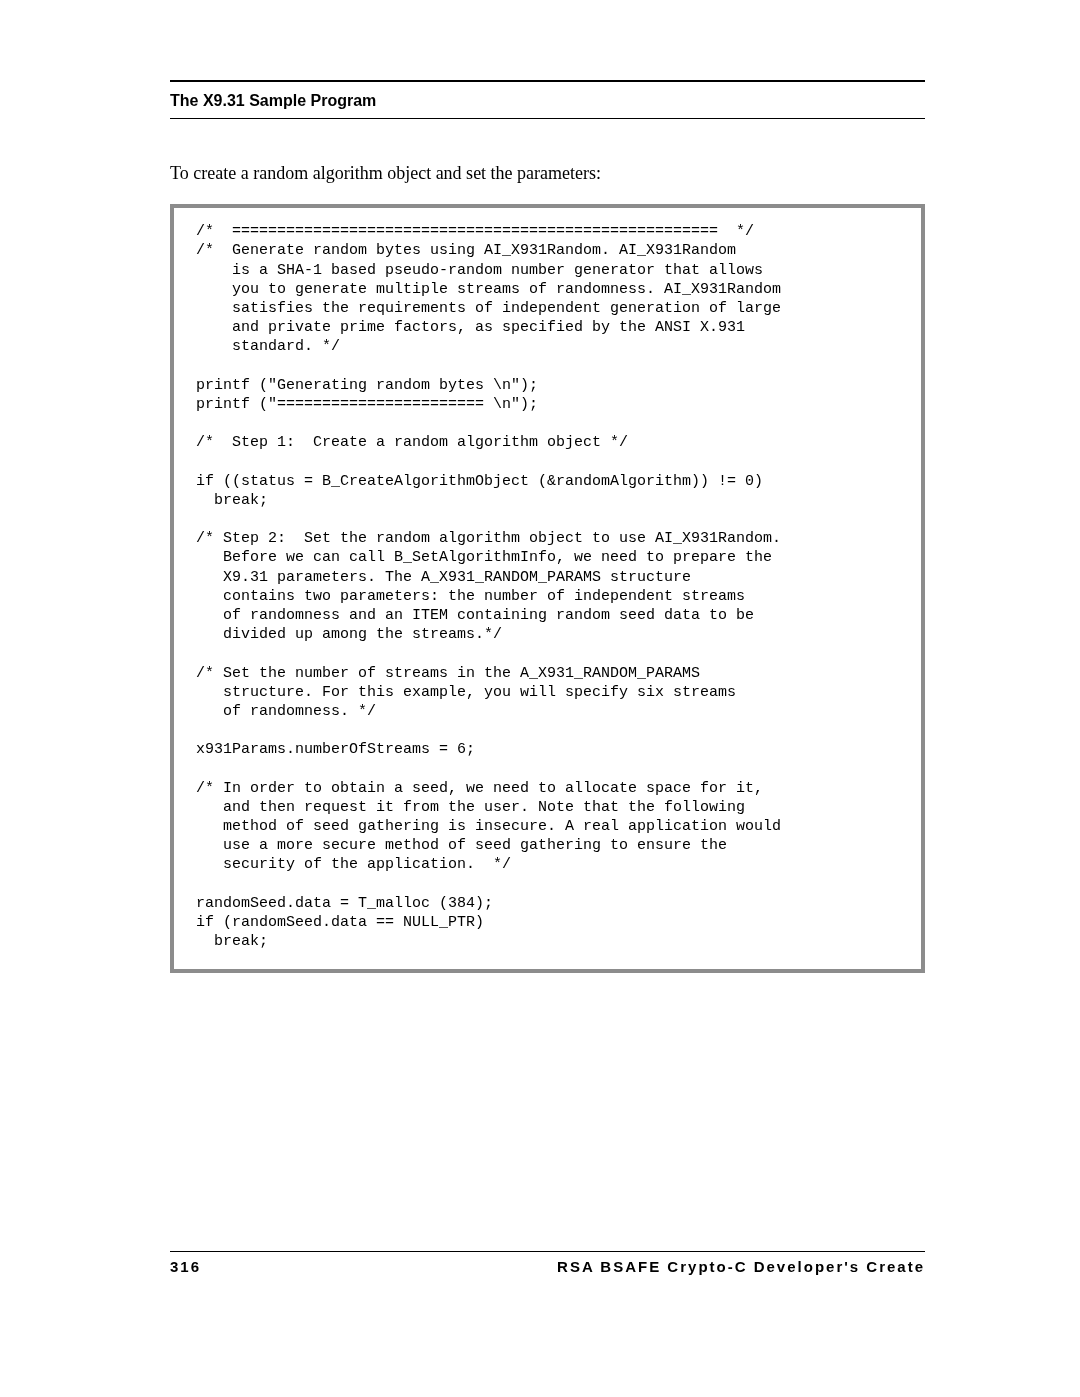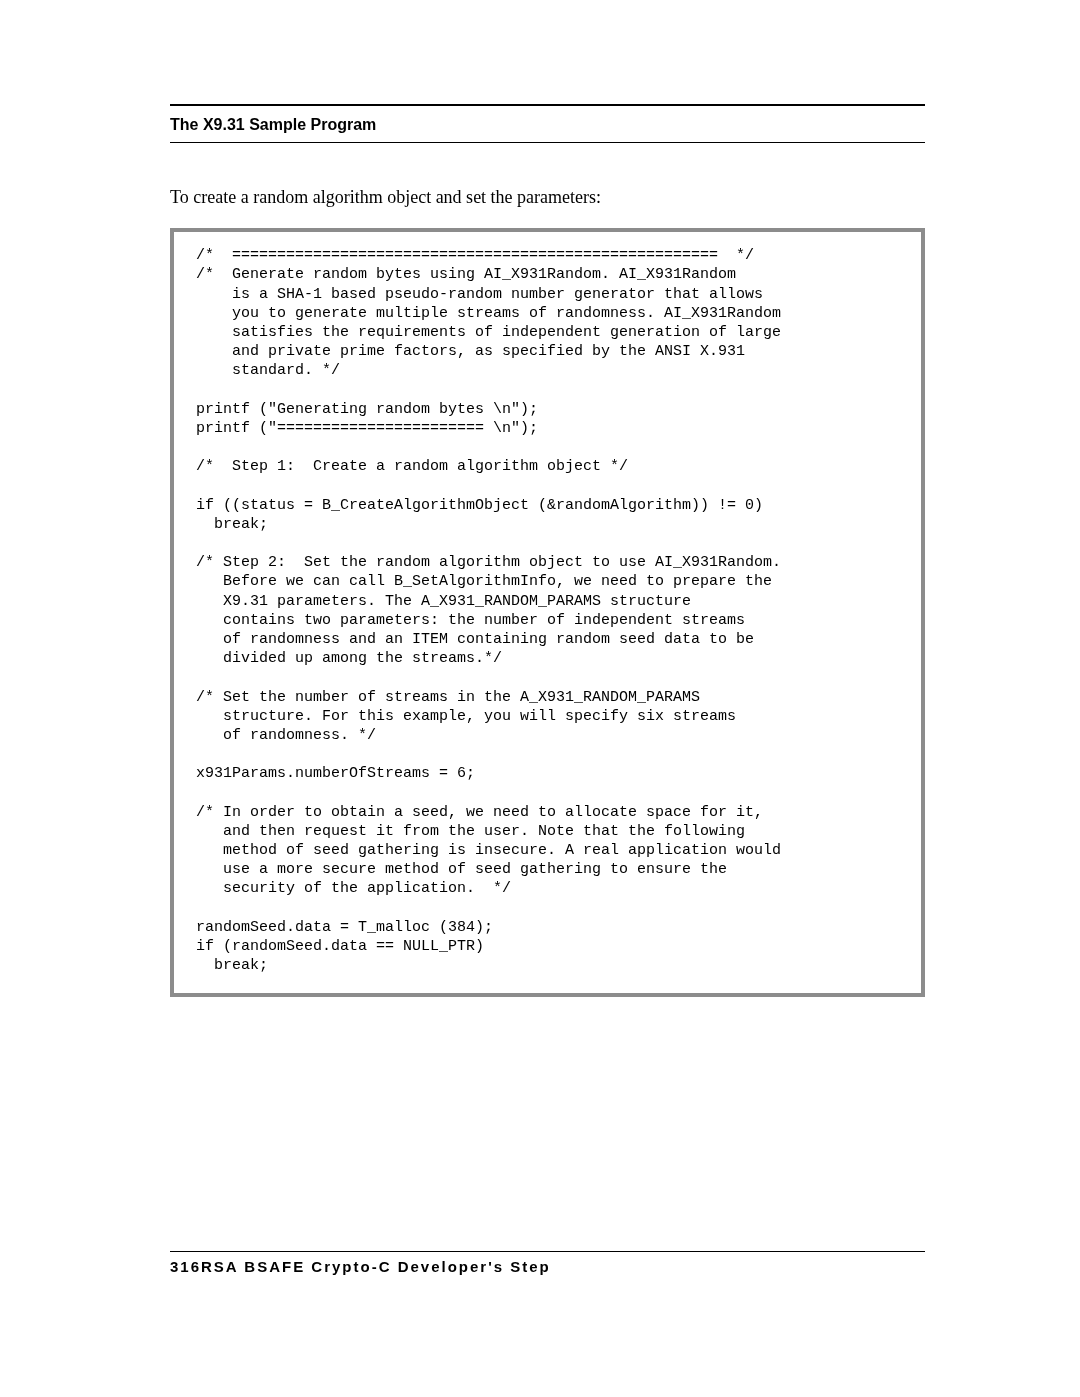--- a/index.html
+++ b/index.html
@@ -7,21 +7,21 @@
     padding: 0;
     background: #fff;
     font-family: Georgia, 'Times New Roman', serif;
     color: #000;
   }
   .page {
     width: 1080px;
     height: 1397px;
     position: relative;
     box-sizing: border-box;
-    padding: 104px 155px 0 170px;
+    padding: 80px 155px 0 170px;
   }
   .header-rule {
     border: none;
     border-top: 2px solid #000;
     margin: 0 0 10px 0;
   }
   .header-title {
     font-family: Arial, Helvetica, sans-serif;
     font-weight: bold;
     font-size: 16px;
@@ -53,20 +53,21 @@
     right: 155px;
     bottom: 122px;
   }
   .footer-rule {
     border: none;
     border-top: 1px solid #000;
     margin: 0 0 6px 0;
   }
   .footer-row {
     display: flex;
+    justify-content: space-between;
     font-family: Arial, Helvetica, sans-serif;
     font-weight: bold;
     font-size: 15px;
     letter-spacing: 2px;
   }
 </style>
 </head>
 <body>
 
 <div class="page">
@@ -113,17 +114,17 @@
    security of the application.  */
 
 randomSeed.data = T_malloc (384);
 if (randomSeed.data == NULL_PTR)
   break;</div>
 
   <div class="footer">
     <hr class="footer-rule">
     <div class="footer-row">
       <span>316</span>
-      <span>RSA BSAFE Crypto-C Developer's Step</span>
+      <span>RSA BSAFE Crypto-C Developer's Create</span>
     </div>
   </div>
 
 </div>
 
 </body></html>

